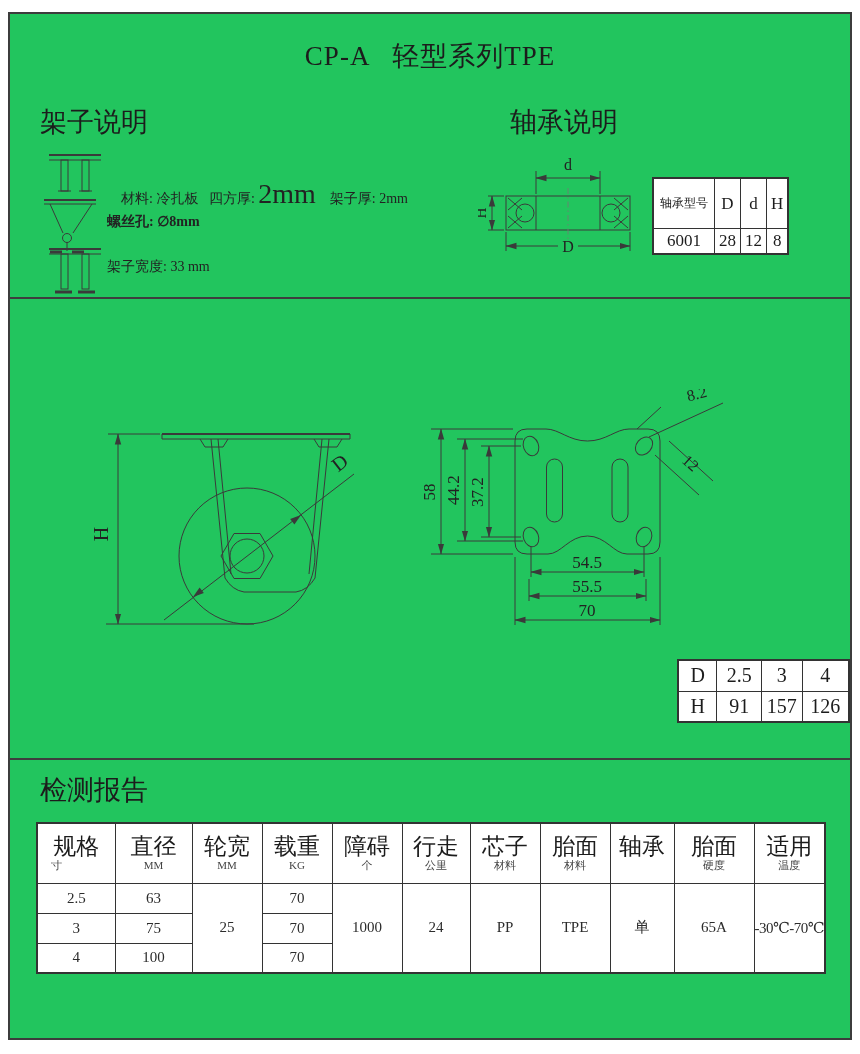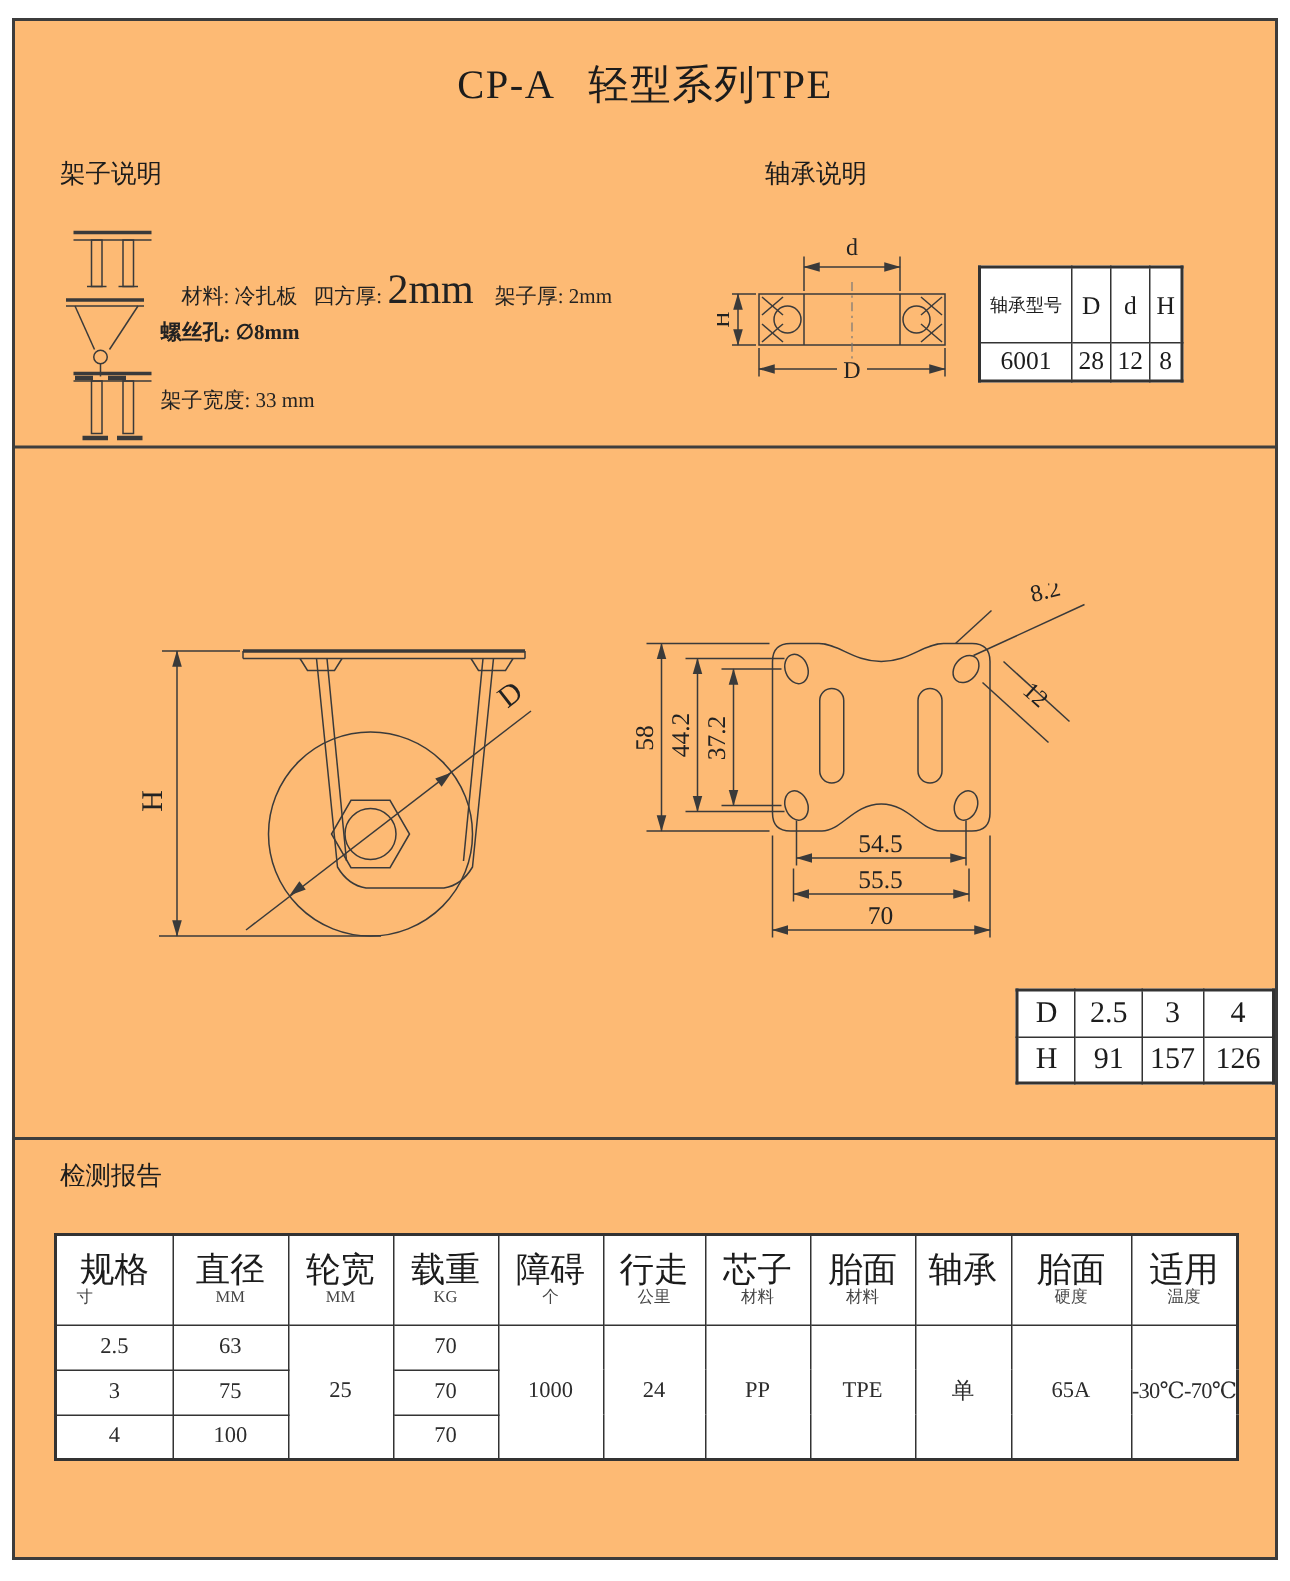--- a/index.html
+++ b/index.html
@@ -1,24 +1,24 @@
 <!DOCTYPE html>
 <html><head>
 <meta charset="utf-8">
 <style>
   * { box-sizing: border-box; margin: 0; padding: 0; }
   html,body { width:860px; height:1054px; background:#ffffff;
     font-family:"Liberation Serif","DejaVu Serif",serif; color:#1c1c1c; }
   .page { position:absolute; left:8px; top:12px; width:844px; height:1028px;
-    border:2px solid #3c3c3c; background:#fdba74; }
+    border:2px solid #3c3c3c; background:#22c55e; }
   .abs { position:absolute; }
   .divider { position:absolute; left:0; right:0; height:2px; background:#3e3e3e; }
   .title { position:absolute; top:24px; left:0; right:0; text-align:center;
     font-size:27px; letter-spacing:1px; white-space:pre; }
-  .h1 { font-size:17px; white-space:pre; }
+  .h1 { font-size:27px; white-space:pre; }
   .spec-text { font-size:14px; white-space:pre; color:#222; }
   .spec-text .big { font-size:28px; }
   svg .ln { stroke:#3a3a3a; fill:none; stroke-width:1; }
   svg .thick { stroke:#3a3a3a; fill:none; stroke-width:2.2; }
   svg .hatch { stroke:#3a3a3a; fill:none; stroke-width:3; }
   svg text { fill:#222; font-family:"Liberation Serif","DejaVu Serif",serif; }
   svg .dash { stroke:#777; stroke-width:0.8; stroke-dasharray:6 3 1.5 3; fill:none; }
 
   table { border-collapse:collapse; background:#fff; }
   .btable { position:absolute; left:642px; top:163px; border:2px solid #333; }

